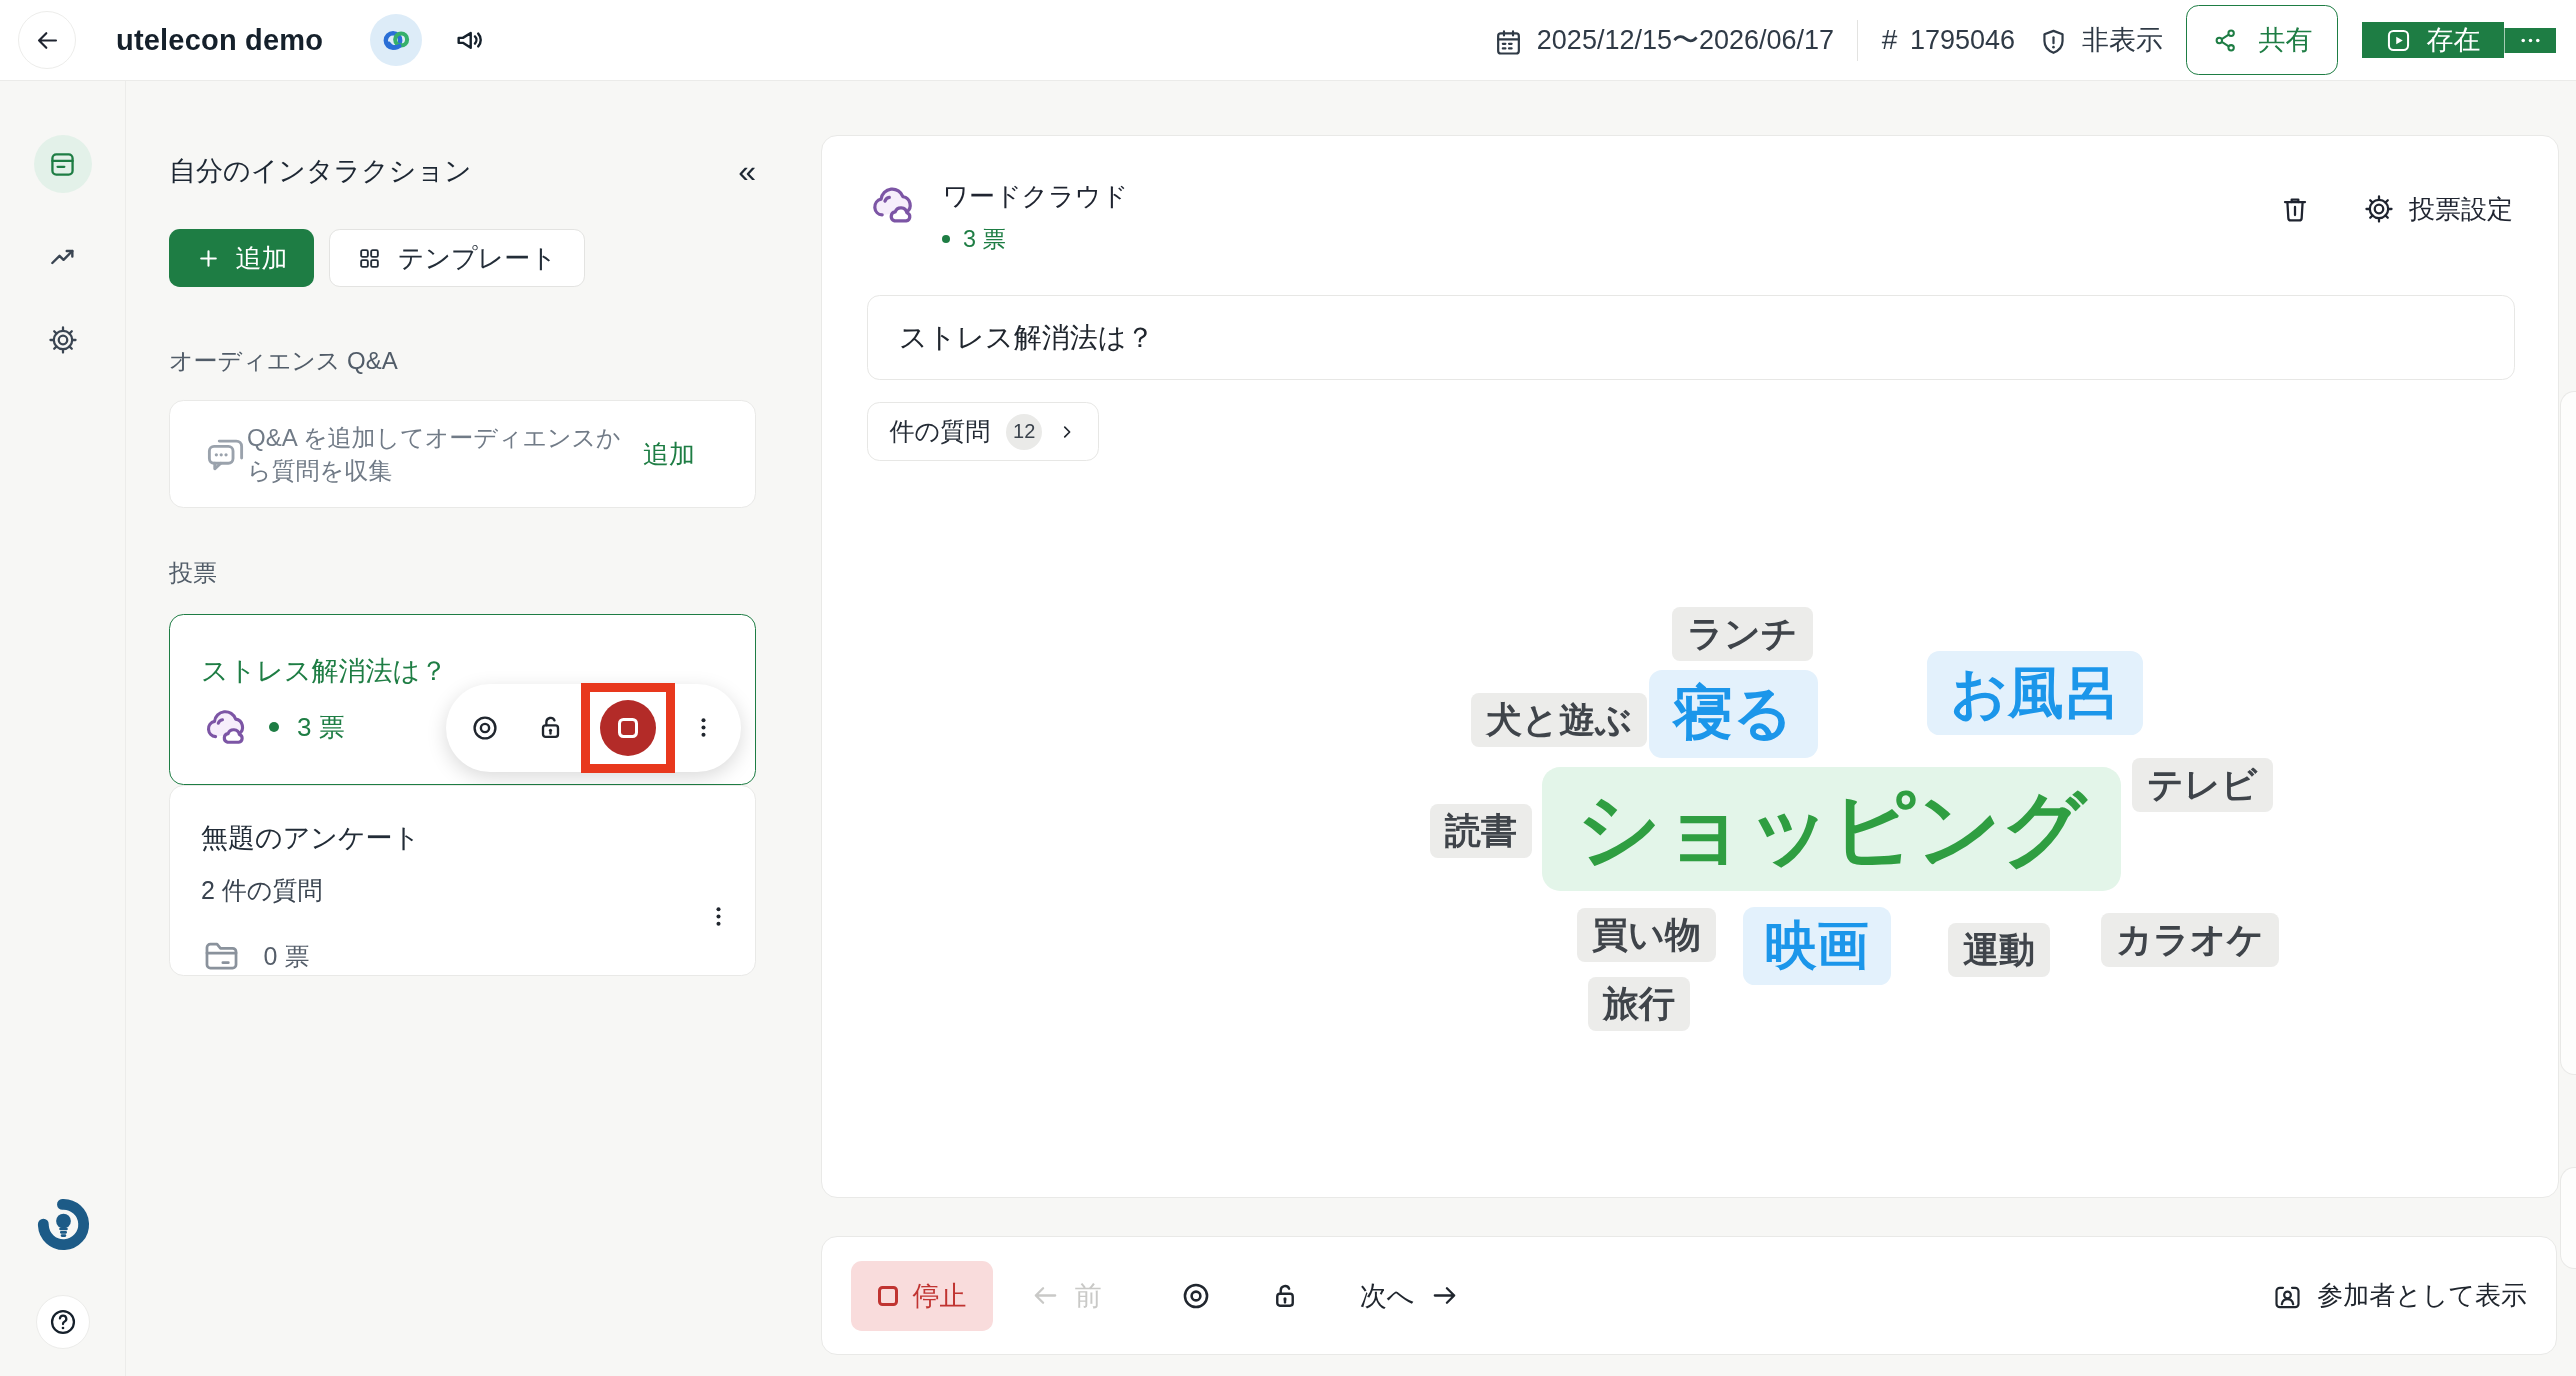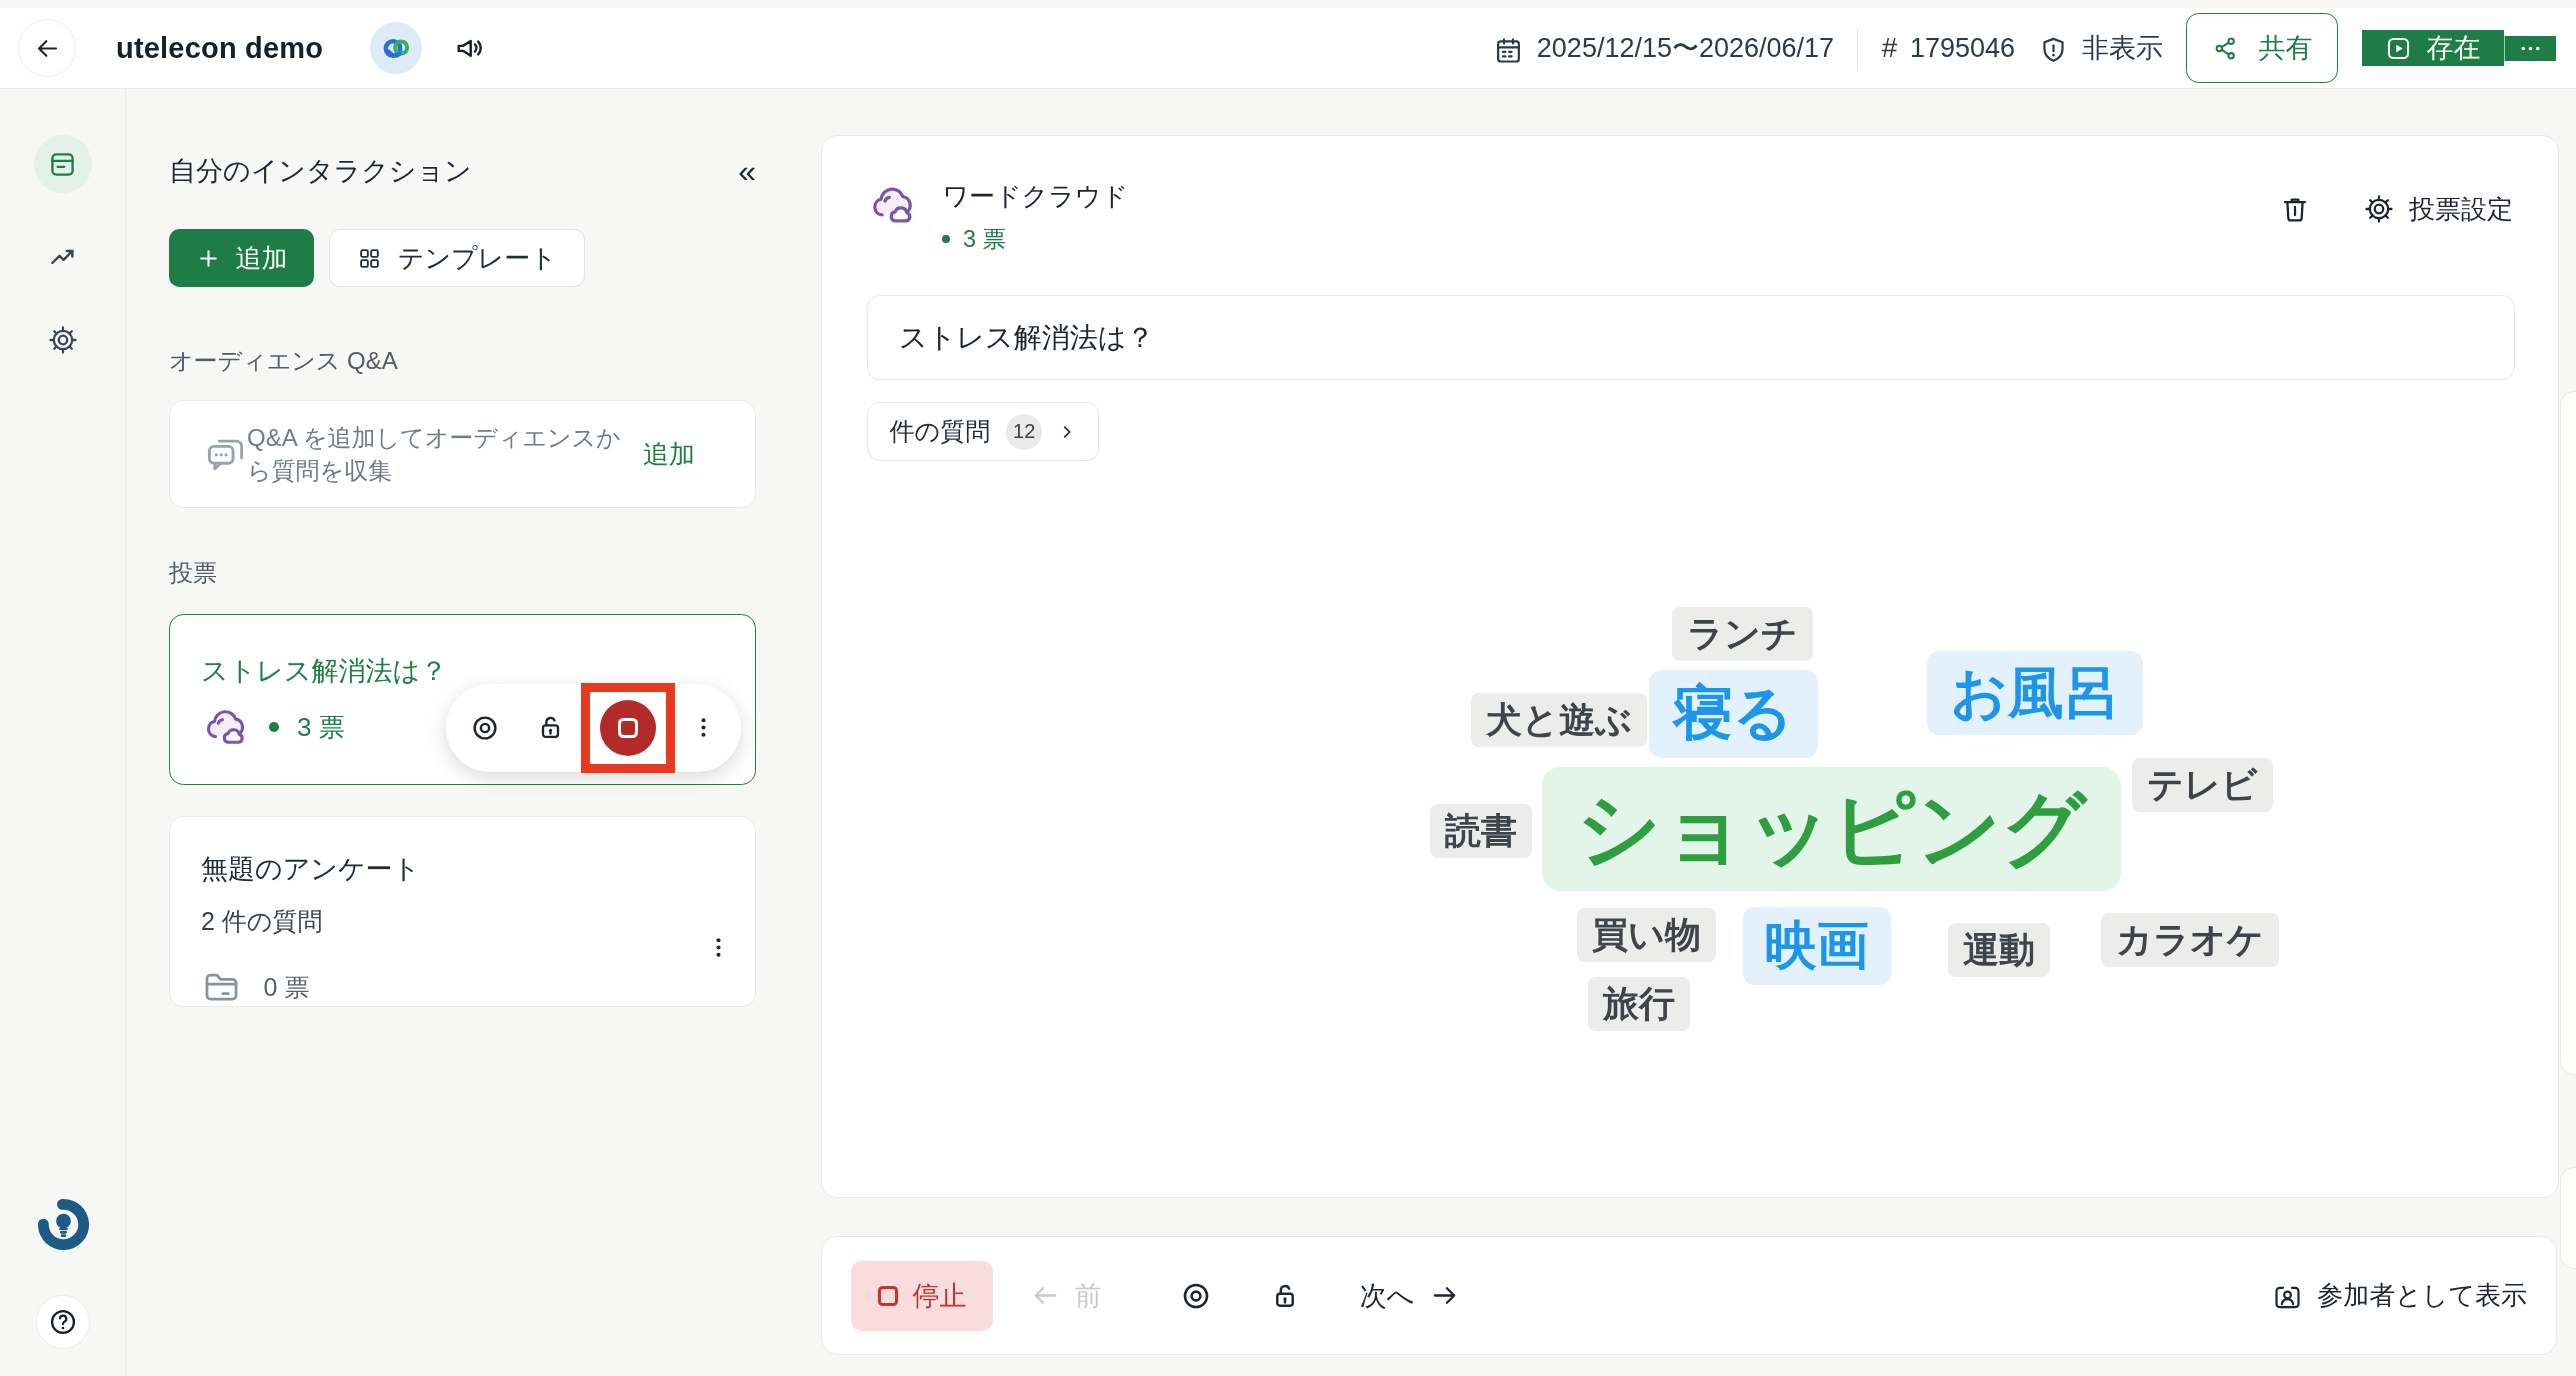--- a/index.html
+++ b/index.html
@@ -2,21 +2,21 @@
 <html style="font-size:14.4px"><head>
 <meta charset="utf-8">
 <style>
   * { margin:0; padding:0; box-sizing:border-box; }
   html,body { width:2576px; height:1376px; overflow:hidden; background:#f7f7f5;
     font-family:"Liberation Sans","DejaVu Sans",sans-serif; color:#1f2630; }
   .icon { display:inline-flex; align-items:center; justify-content:center; flex:none; }
   svg { display:block; }
 
   
-  .topbar { position:absolute; left:0; top:8px; width:2576px; height:81px; background:#fff;
+  .topbar { position:absolute; left:0; top:0; width:2576px; height:81px; background:#fff;
     border-bottom:0.9px solid #ebebe9; display:flex; align-items:center; padding:0 20px 0 18px; z-index:6; }
   .back-btn { width:58px; height:58px; border-radius:50%; background:#fff; border:0.9px solid #ededeb;
     display:flex; align-items:center; justify-content:center; cursor:pointer; }
   .app-title { font-size:29px; font-weight:700; color:#15202b; margin-left:40px; letter-spacing:0.2px; }
   .webex-badge { width:52px; height:52px; border-radius:50%; background:#ddecf8; margin-left:47px;
     display:flex; align-items:center; justify-content:center; }
   .megaphone { margin-left:31px; color:#15202b; }
   .topbar-right { margin-left:auto; display:flex; align-items:center; gap:23.4px; }
   .tb-group { display:flex; align-items:flex-end; gap:12.6px; font-size:27px; color:#2f3a46; }
   .tb-divider { width:0.9px; height:41px; background:#e3e3e1; }
@@ -67,21 +67,21 @@
   .votes-green { font-size:26px; color:#1e7d44; }
   .controls-pill { position:absolute; right:14.4px; bottom:12.6px; height:88px; background:#fff; border-radius:54px;
     box-shadow:0 5.4px 20px rgba(0,0,0,.15); display:flex; align-items:center; gap:34px; padding:0 23.4px; }
   .pill-icon { background:none; border:none; color:#20262e; cursor:pointer; display:flex; }
   .stop-wrap { position:relative; width:56px; height:56px; }
   .stop-circle { width:56px; height:56px; border-radius:50%; background:#b32b28; border:none; cursor:pointer;
     display:flex; align-items:center; justify-content:center; }
   .stop-square-sm { width:20px; height:20px; border:3.1px solid #fff; border-radius:5.4px; }
   .annotation-rect { position:absolute; left:-19px; top:-17px; width:94px; height:90px;
     border:9px solid #e8381d; z-index:10; pointer-events:none; }
-  .survey-card { margin-top:31px; height:191px; background:#fff; border:1.3px solid #e9e9e7; border-radius:14.4px;
+  .survey-card { height:191px; background:#fff; border:1.3px solid #e9e9e7; border-radius:14.4px;
     position:relative; padding:34px 31px 0; cursor:pointer; }
   .survey-title { font-size:27px; color:#222c37; }
   .survey-sub { margin-top:18px; font-size:25px; color:#39434f; }
   .survey-meta { margin-top:29px; display:flex; align-items:center; gap:21.6px; color:#858d97; }
   .votes-gray { font-size:25px; color:#555e6a; }
   .survey-kebab { position:absolute; right:23.4px; bottom:43px; }
 
   
   .content { position:absolute; left:821px; top:0; width:1739px; height:100%; }
   .main-card { position:absolute; left:0; top:54px; width:1738px; height:1063px; background:#fff;

